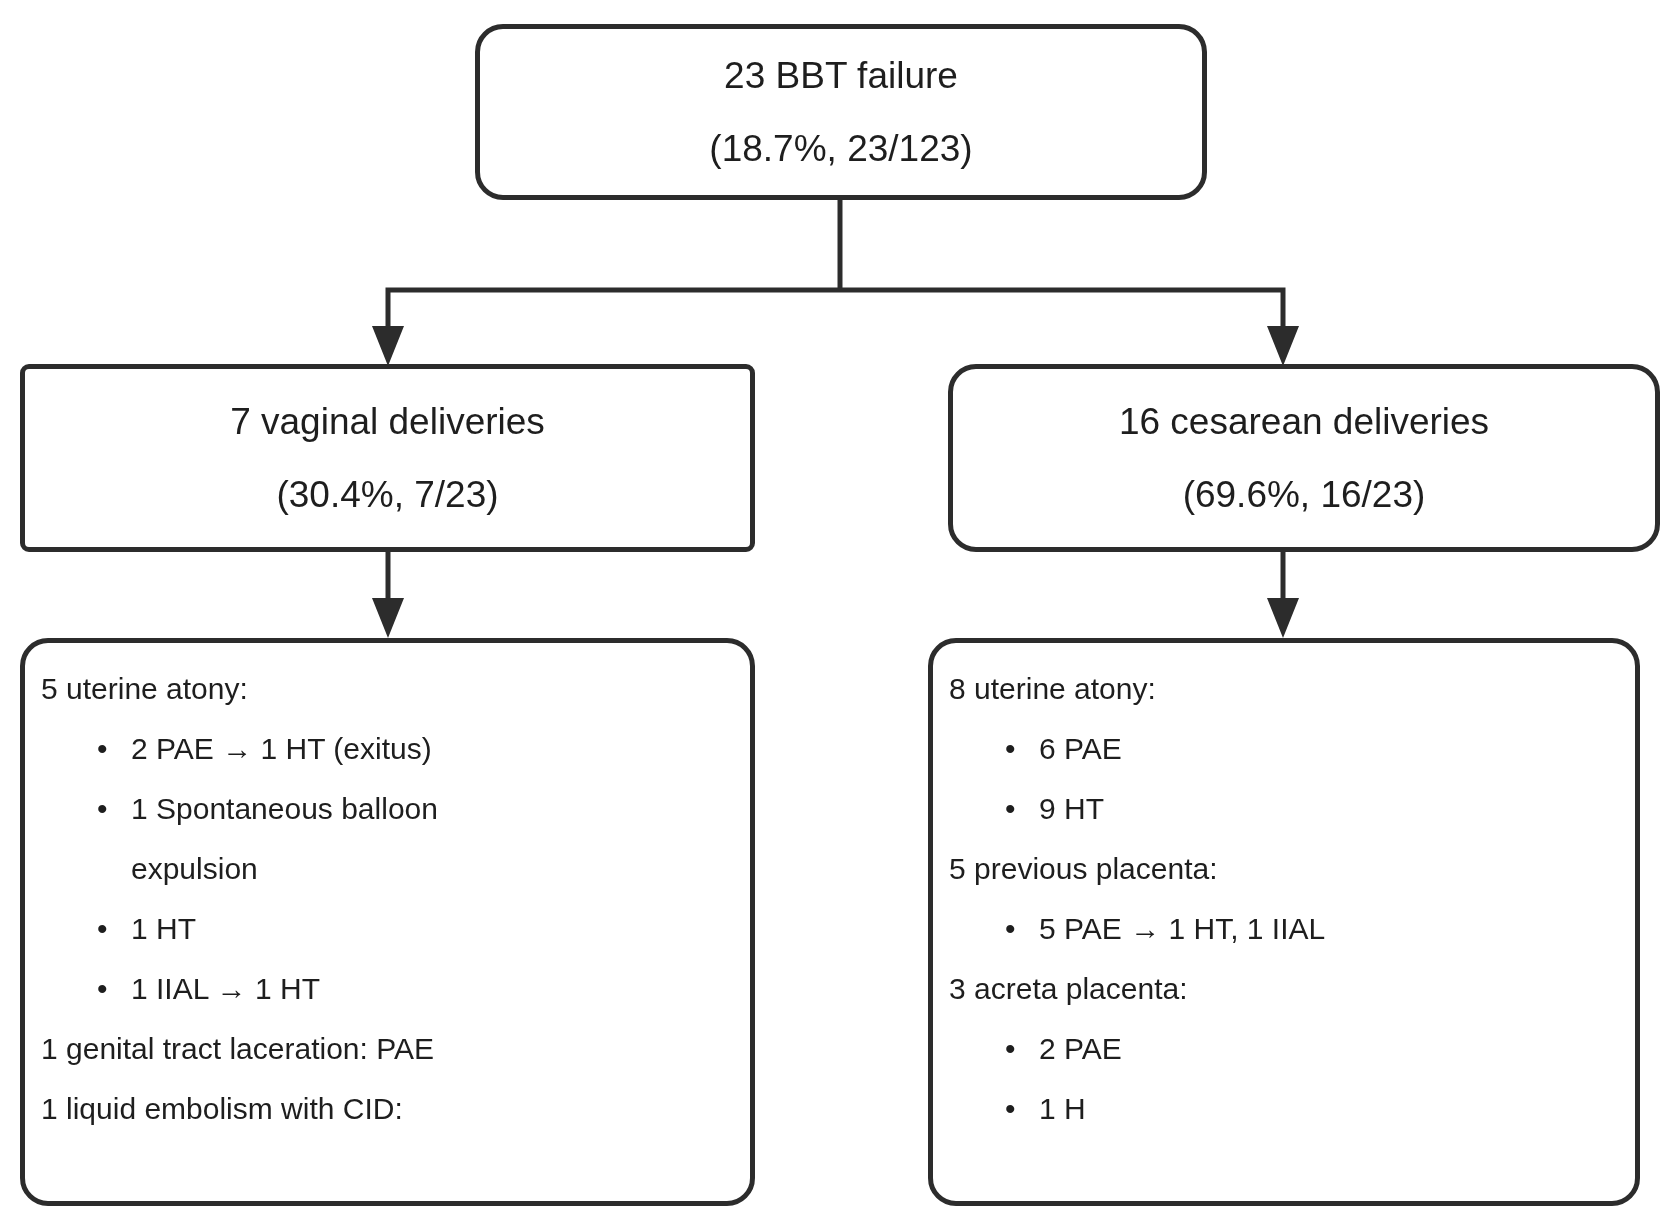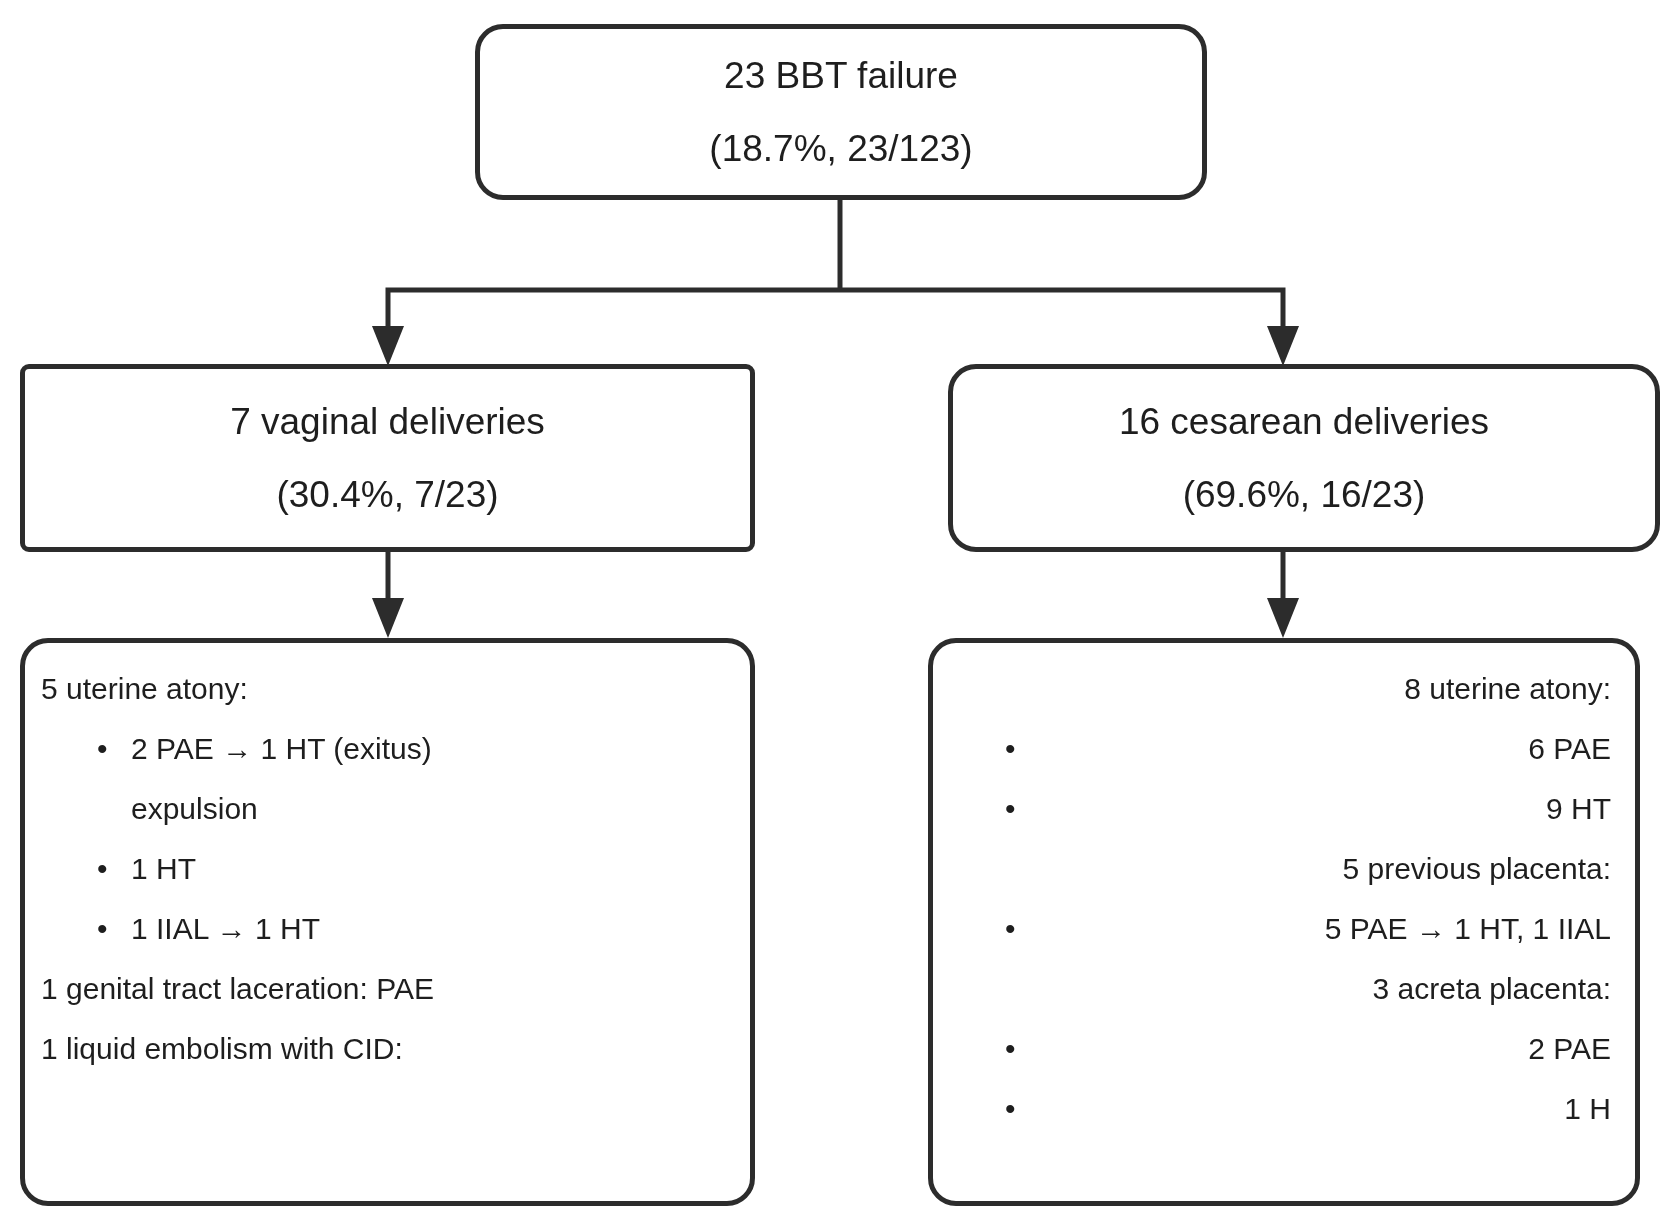--- a/index.html
+++ b/index.html
@@ -26,21 +26,21 @@
     align-items: center;
     justify-content: center;
     text-align: center;
     font-size: 37px;
     line-height: 73px;
   }
   .node-root     { left: 475px; top: 24px;  width: 732px; height: 176px; }
   .node-vaginal  { left: 20px;  top: 364px; width: 735px; height: 188px; border-radius: 9px; }
   .node-cesarean { left: 928px; top: 364px; width: 712px; height: 188px; margin-left: 20px; }
   .node-vag-out  { left: 20px;  top: 638px; width: 735px; height: 568px; }
-  .node-ces-out  { left: 928px; top: 638px; width: 712px; height: 568px; text-align: right; }
+  .node-ces-out  { left: 928px; top: 638px; width: 712px; height: 568px; }
   .detail {
     font-size: 30px;
     line-height: 60px;
     padding: 16px 24px 0 16px;
   }
   .line { white-space: nowrap; }
   .bullet { padding-left: 90px; position: relative; }
   .bullet::before { content: "\2022"; position: absolute; left: 56px; }
   .bullet-cont { padding-left: 90px; }
   .cont { padding-left: 48px; }
@@ -76,20 +76,21 @@
   </div>
 
   <div class="node center node-cesarean">
     <div class="line">16 cesarean deliveries</div>
     <div class="line">(69.6%, 16/23)</div>
   </div>
 
   <div class="node detail node-vag-out">
     <div class="line">5 uterine atony:</div>
     <div class="line bullet">2 PAE → 1 HT (exitus)</div>
+    <div class="line bullet">1 Spontaneous balloon</div>
     <div class="line bullet-cont">expulsion</div>
     <div class="line bullet">1 HT</div>
     <div class="line bullet">1 IIAL → 1 HT</div>
     <div class="line">1 genital tract laceration: PAE</div>
     <div class="line">1 liquid embolism with CID:</div>
   </div>
 
   <div class="node detail node-ces-out">
     <div class="line">8 uterine atony:</div>
     <div class="line bullet">6 PAE</div>

